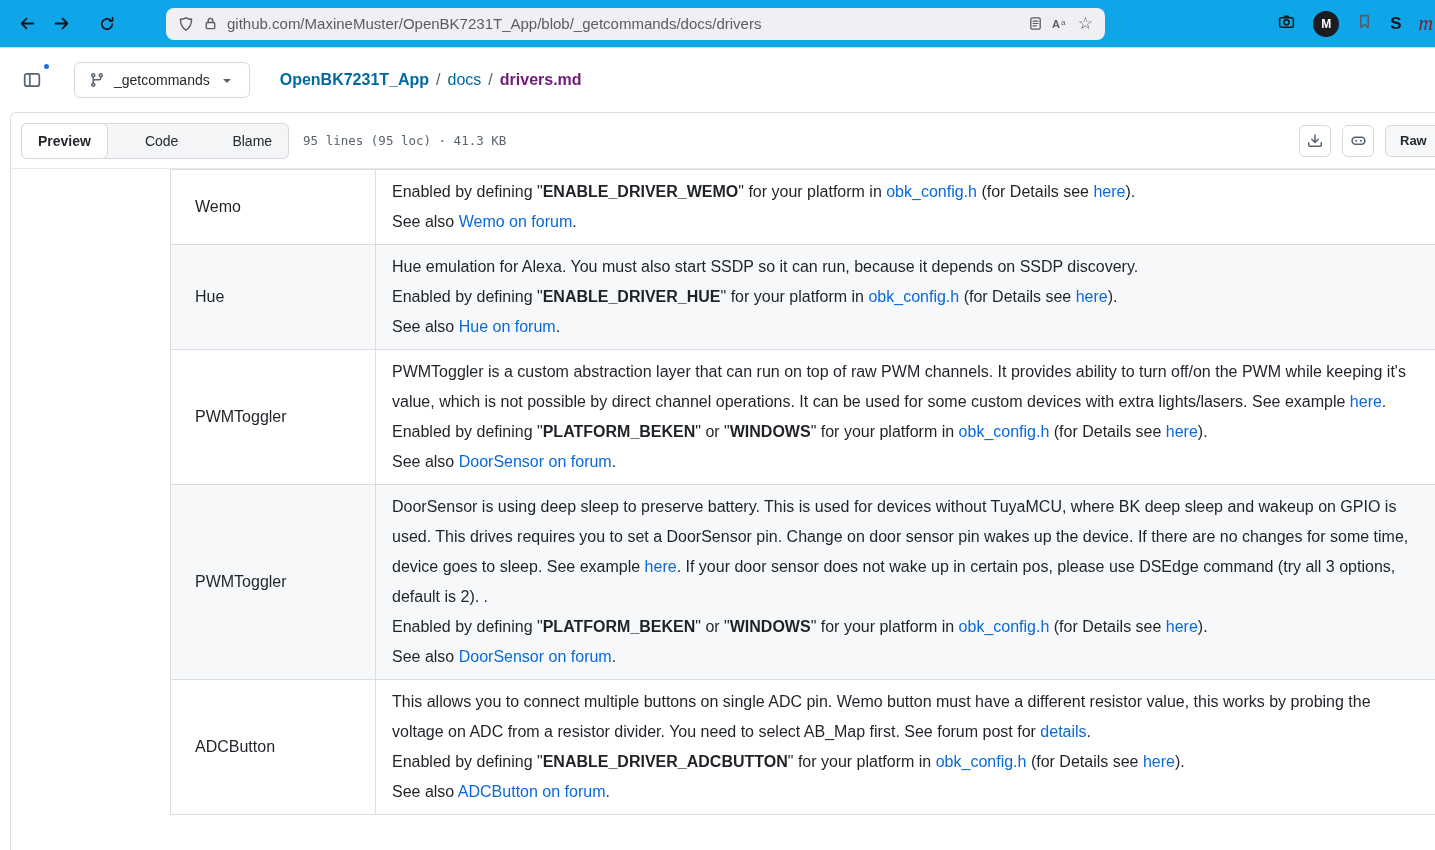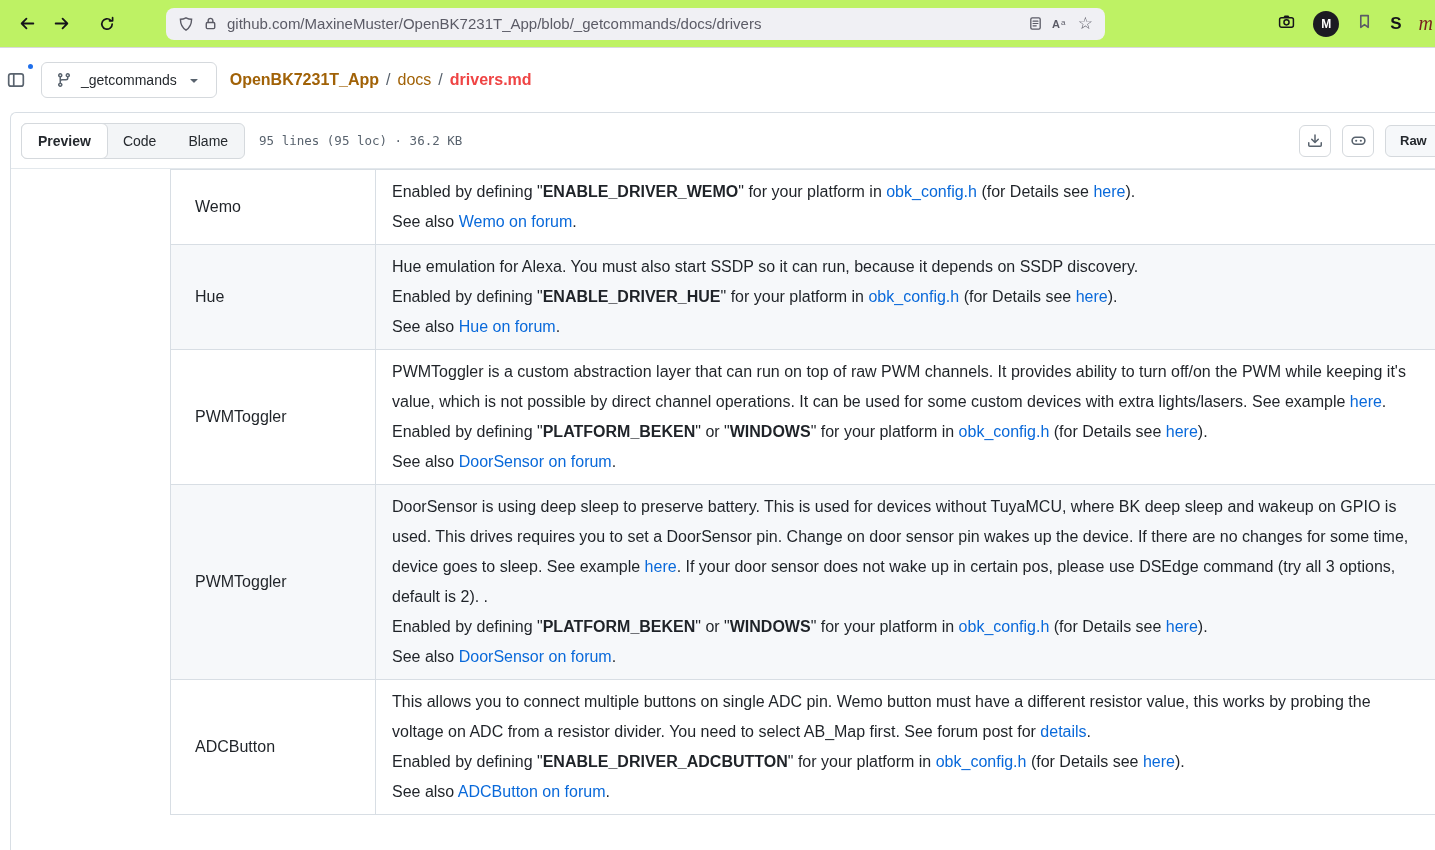--- a/index.html
+++ b/index.html
@@ -1,60 +1,60 @@
 <!DOCTYPE html>
 <html><head>
 <meta charset="utf-8">
 <style>
   * { margin:0; padding:0; box-sizing:border-box; }
   html,body { width:1435px; height:850px; overflow:hidden; background:#fff;
     font-family:"Liberation Sans", sans-serif; color:#1f2328; }
 
   
-  .chrome { height:48px; display:flex; align-items:center; background:#bef264;
+  .chrome { height:48px; display:flex; align-items:center; background:#0ea5e9;
     border-bottom:1px solid #d9d9de; padding:0 10px; }
   .nav-btn { width:34px; height:34px; border-radius:6px; display:flex;
     align-items:center; justify-content:center; cursor:pointer; }
   .url-bar { margin-left:42px; width:939px; height:32px; background:#f0f0f4;
     border-radius:8px; display:flex; align-items:center; gap:9px; padding:0 12px; }
   .url-text { flex:1; font-size:15px; color:#5b5b66; white-space:nowrap; overflow:hidden;
     -webkit-mask-image:linear-gradient(90deg,#000 90%,transparent);
     mask-image:linear-gradient(90deg,#000 90%,transparent); }
   .urlbar-icon { display:flex; align-items:center; }
   .star { font-size:17px; color:#5b5b66; }
   .chrome-right { margin-left:auto; display:flex; align-items:center; gap:17px; padding-right:2px; }
   .avatar { width:26px; height:26px; border-radius:50%; background:#1c1b22; color:#fff;
     font-size:12px; font-weight:bold; display:flex; align-items:center; justify-content:center; }
   .ext-s { font-weight:bold; font-size:17px; color:#15141a; }
   .ext-m { font-style:italic; font-family:"Liberation Serif", serif; font-size:20px;
     color:#7a1f1f; margin-right:-10px; }
 
   
-  .gh-header { height:64px; display:flex; align-items:center; padding:0 0; gap:9px; background:#fff; }
+  .gh-header { height:64px; display:flex; align-items:center; padding:0 16px; gap:26px; background:#fff; }
   .tree-toggle { position:relative; width:32px; height:32px; border-radius:6px;
     display:flex; align-items:center; justify-content:center; cursor:pointer; }
   .blue-dot { position:absolute; top:-2px; right:-3px; width:9px; height:9px;
     border-radius:50%; background:#1f6feb; border:2px solid #fff; }
   .branch-btn { display:flex; align-items:center; gap:9px; height:36px; padding:0 14px;
     border:1px solid #d5d9dd; border-radius:6px; font-size:14px; color:#25292e;
     background:#fff; cursor:pointer; }
   .breadcrumb { font-size:16px; margin-left:4px; }
-  .breadcrumb a { text-decoration:none; color:#a16207; cursor:pointer; }
+  .breadcrumb a { text-decoration:none; color:#0369a1; cursor:pointer; }
   .crumb-repo { font-weight:700; }
   .crumb-sep { color:#59636e; padding:0 7px; }
-  .crumb-file { font-weight:700; color:#ef4444; }
+  .crumb-file { font-weight:700; color:#701a75; }
 
   
   .file-box { position:absolute; left:10px; top:112px; width:1425px; height:738px;
     border-left:1px solid #d8dee4; border-top:1px solid #d8dee4; border-top-left-radius:6px; }
   .file-toolbar { height:56px; display:flex; align-items:center; padding-left:10px;
     border-bottom:1px solid #e3e8ec; }
   .seg { display:flex; align-items:center; background:#f3f5f7; border:1px solid #d5d9dd;
     border-radius:6px; height:36px; }
-  .seg-item { padding:0 16px; font-size:14px; color:#25292e; line-height:34px; cursor:pointer; }
+  .seg-item { padding:0 16px; font-size:14px; color:#25292e; line-height:34px; cursor:pointer;margin-left:22px; }
   .seg-item.active { background:#fff; border:1px solid #d5d9dd; border-radius:6px;
     font-weight:700; margin:-1px; }
   .meta { margin-left:14px; font-family:"DejaVu Sans Mono", monospace; font-size:12.5px; color:#59636e; }
   .toolbar-right { margin-left:auto; display:flex; align-items:center; gap:11px; margin-right:-30px; }
   .icon-btn { width:32px; height:32px; border:1px solid #d5d9dd; border-radius:6px;
     display:flex; align-items:center; justify-content:center; background:#fff; cursor:pointer; }
   .raw-btn { height:32px; width:80px; border:1px solid #d5d9dd; border-radius:6px;
     background:#f6f8fa; padding:0 14px; font-size:13px; font-weight:600; color:#25292e;
     display:flex; align-items:center; cursor:pointer; }
 
@@ -161,21 +161,21 @@
   </div>
 </div>
 
 <div class="file-box">
   <div class="file-toolbar">
     <div class="seg">
       <span class="seg-item active">Preview</span>
       <span class="seg-item">Code</span>
       <span class="seg-item">Blame</span>
     </div>
-    <span class="meta">95 lines (95 loc) · 36.2 KB</span>
+    <span class="meta">95 lines (95 loc) · 41.3 KB</span>
 
     <div class="toolbar-right">
       <div class="icon-btn">
         <svg width="16" height="16" viewBox="0 0 16 16">
             <path fill="#59636e" d="M2.75 14A1.75 1.75 0 0 1 1 12.25v-2.5a.75.75 0 0 1 1.5 0v2.5c0 .138.112.25.25.25h10.5a.25.25 0 0 0 .25-.25v-2.5a.75.75 0 0 1 1.5 0v2.5A1.75 1.75 0 0 1 13.25 14ZM7.25 7.689V2a.75.75 0 0 1 1.5 0v5.689l1.97-1.969a.749.749 0 1 1 1.06 1.06l-3.25 3.25a.749.749 0 0 1-1.06 0L4.22 6.78a.749.749 0 1 1 1.06-1.06l1.97 1.969Z"></path>
           </svg>
       </div>
       <div class="icon-btn">
         <svg width="17" height="17" viewBox="0 0 16 16">
             <rect x="2" y="5" width="12" height="6.5" rx="3.2" fill="none" stroke="#59636e" stroke-width="1.5"></rect>

